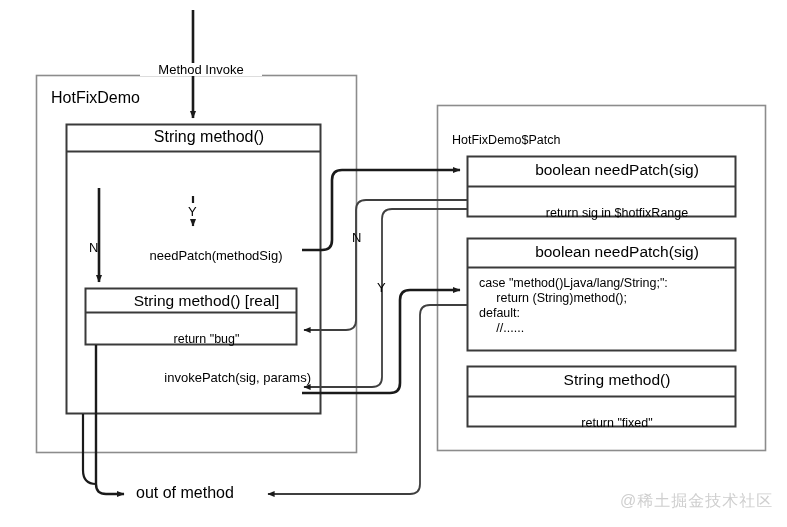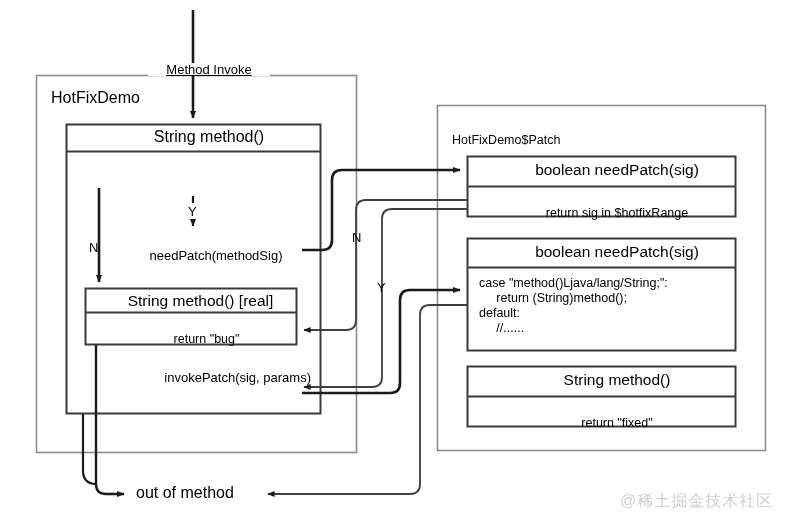--- a/index.html
+++ b/index.html
@@ -63,34 +63,34 @@
 
     <path d="M302,393 L390,393 Q400,393 400,383 L400,300 Q400,290 410,290 L460,290" fill="none" stroke="#1a1a1a" stroke-width="2.6" marker-end="url(#ah)"></path>
 
     <path d="M467,305 L430,305 Q420,305 420,315 L420,484 Q420,494 410,494 L268,494" fill="none" stroke="#3f3f3f" stroke-width="1.8" marker-end="url(#ahs)"></path>
 
     <path d="M96,345 L96,484 Q96,494 106,494 L124,494" fill="none" stroke="#1a1a1a" stroke-width="2.4" marker-end="url(#ah)"></path>
 
     <path d="M83,414 L83,470 Q83,484 96,484" fill="none" stroke="#1a1a1a" stroke-width="2.2"></path>
   </svg>
 
-  <div class="lbl t13 ctr" style="left:148px;top:63px;width:110px;background:#fff;padding:0 6px;text-decoration:underline;">Method Invoke</div>
+  <div class="lbl t13 ctr" style="left:140px;top:63px;width:110px;background:#fff;padding:0 6px;">Method Invoke</div>
 
   <div class="lbl t16" style="left:51px;top:90px;">HotFixDemo</div>
 
   <div class="lbl t16 ctr" style="left:66px;top:129px;width:254px;">String method()</div>
 
 
   <div class="lbl t13" style="left:188px;top:205px;">Y</div>
 
   <div class="lbl t13" style="left:89px;top:241px;">N</div>
 
   <div class="lbl t13 ctr" style="left:120px;top:249px;width:160px;">needPatch(methodSig)</div>
 
-  <div class="lbl t15 ctr" style="left:79px;top:293px;width:211px;">String method() [real]</div>
+  <div class="lbl t15 ctr" style="left:85px;top:293px;width:211px;">String method() [real]</div>
   <div class="lbl t12 ctr" style="left:85px;top:321px;width:211px;">return "bug"</div>
 
   <div class="lbl t13 ctr" style="left:110px;top:371px;width:185px;text-align:right;">invokePatch(sig, params)</div>
 
   <div class="lbl t13" style="left:352px;top:231px;">N</div>
   <div class="lbl t13" style="left:377px;top:281px;">Y</div>
 
   <div class="lbl t12" style="left:452px;top:122px;">HotFixDemo$Patch</div>
 
   <div class="lbl t15 ctr" style="left:467px;top:162px;width:268px;">boolean needPatch(sig)</div>

